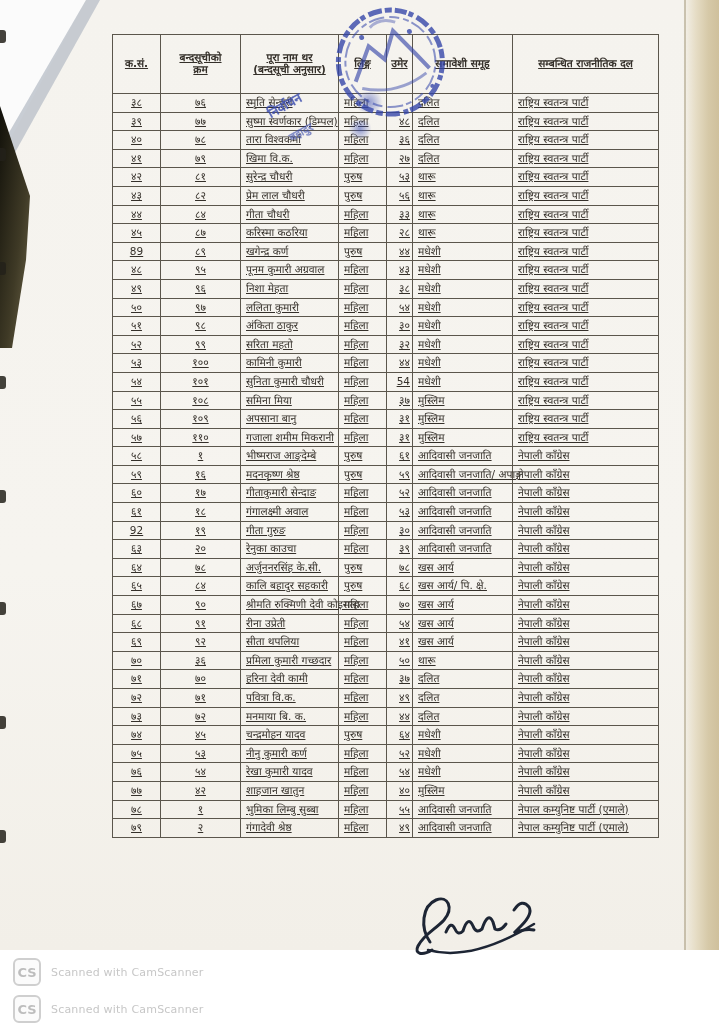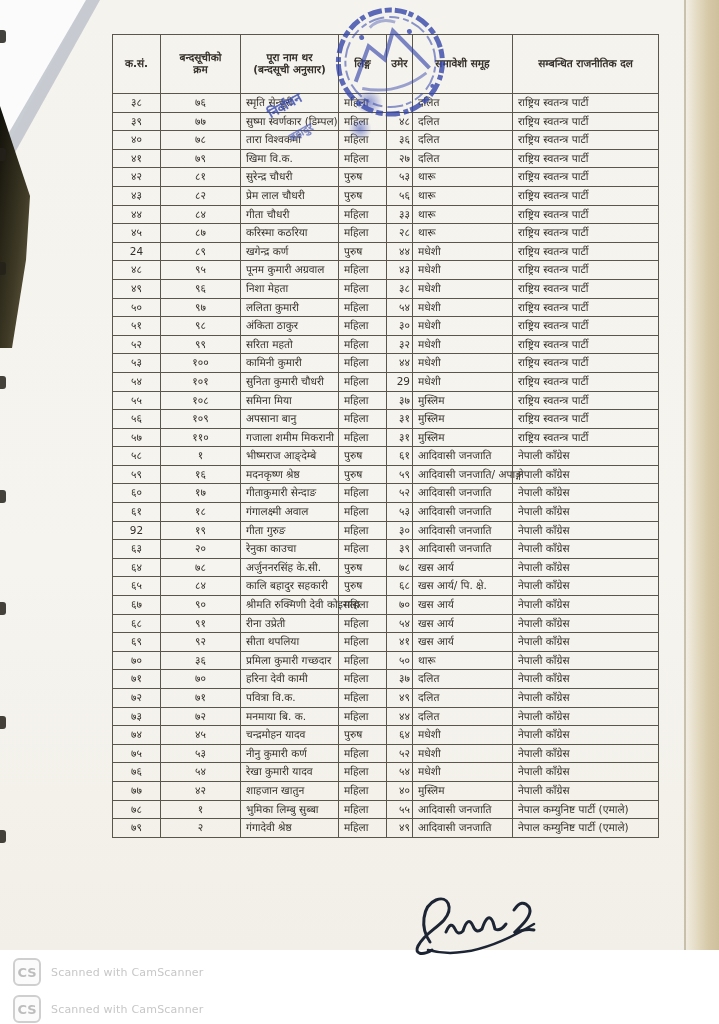--- a/index.html
+++ b/index.html
@@ -23,20 +23,21 @@
     background:rgba(150,138,105,.45);
   }
   
   .corner-svg{position:absolute;left:0;top:0;}
   .nub{position:absolute;left:0;width:6px;height:13px;background:#23211a;border-radius:0 3px 3px 0;opacity:.85;}
   
   table{
     position:absolute;left:112px;top:34px;width:546px;
     border-collapse:collapse;table-layout:fixed;
     color:#35302a;
+    text-decoration:underline;
   }
   th,td{
     border:1px solid #5b564c;
     padding:0 3px;overflow:visible;white-space:nowrap;
     font-size:10.5px;line-height:1.1;
   }
   thead th{height:58px;font-weight:bold;font-size:10.5px;text-align:center;white-space:normal;}
   tbody td{height:17.6px;}
   .c-sn,.c-order{text-align:center;}
   .c-gender{text-align:left;padding-left:5px;}
@@ -186,21 +187,21 @@
         <tr>
       <td class="c-sn">४५</td>
       <td class="c-order">८७</td>
       <td class="c-name">करिस्मा कठरिया</td>
       <td class="c-gender">महिला</td>
       <td class="c-age">२८</td>
       <td class="c-group">थारू</td>
       <td class="c-party">राष्ट्रिय स्वतन्त्र पार्टी</td>
     </tr>
         <tr>
-      <td class="c-sn">24</td>
+      <td class="c-sn">89</td>
       <td class="c-order">८९</td>
       <td class="c-name">खगेन्द्र कर्ण</td>
       <td class="c-gender">पुरुष</td>
       <td class="c-age">४४</td>
       <td class="c-group">मधेशी</td>
       <td class="c-party">राष्ट्रिय स्वतन्त्र पार्टी</td>
     </tr>
         <tr>
       <td class="c-sn">४८</td>
       <td class="c-order">९५</td>
@@ -253,21 +254,21 @@
       <td class="c-gender">महिला</td>
       <td class="c-age">४४</td>
       <td class="c-group">मधेशी</td>
       <td class="c-party">राष्ट्रिय स्वतन्त्र पार्टी</td>
     </tr>
         <tr>
       <td class="c-sn">५४</td>
       <td class="c-order">१०१</td>
       <td class="c-name">सुनिता कुमारी चौधरी</td>
       <td class="c-gender">महिला</td>
-      <td class="c-age">29</td>
+      <td class="c-age">54</td>
       <td class="c-group">मधेशी</td>
       <td class="c-party">राष्ट्रिय स्वतन्त्र पार्टी</td>
     </tr>
         <tr>
       <td class="c-sn">५५</td>
       <td class="c-order">१०८</td>
       <td class="c-name">समिना मिया</td>
       <td class="c-gender">महिला</td>
       <td class="c-age">३७</td>
       <td class="c-group">मुस्लिम</td>

